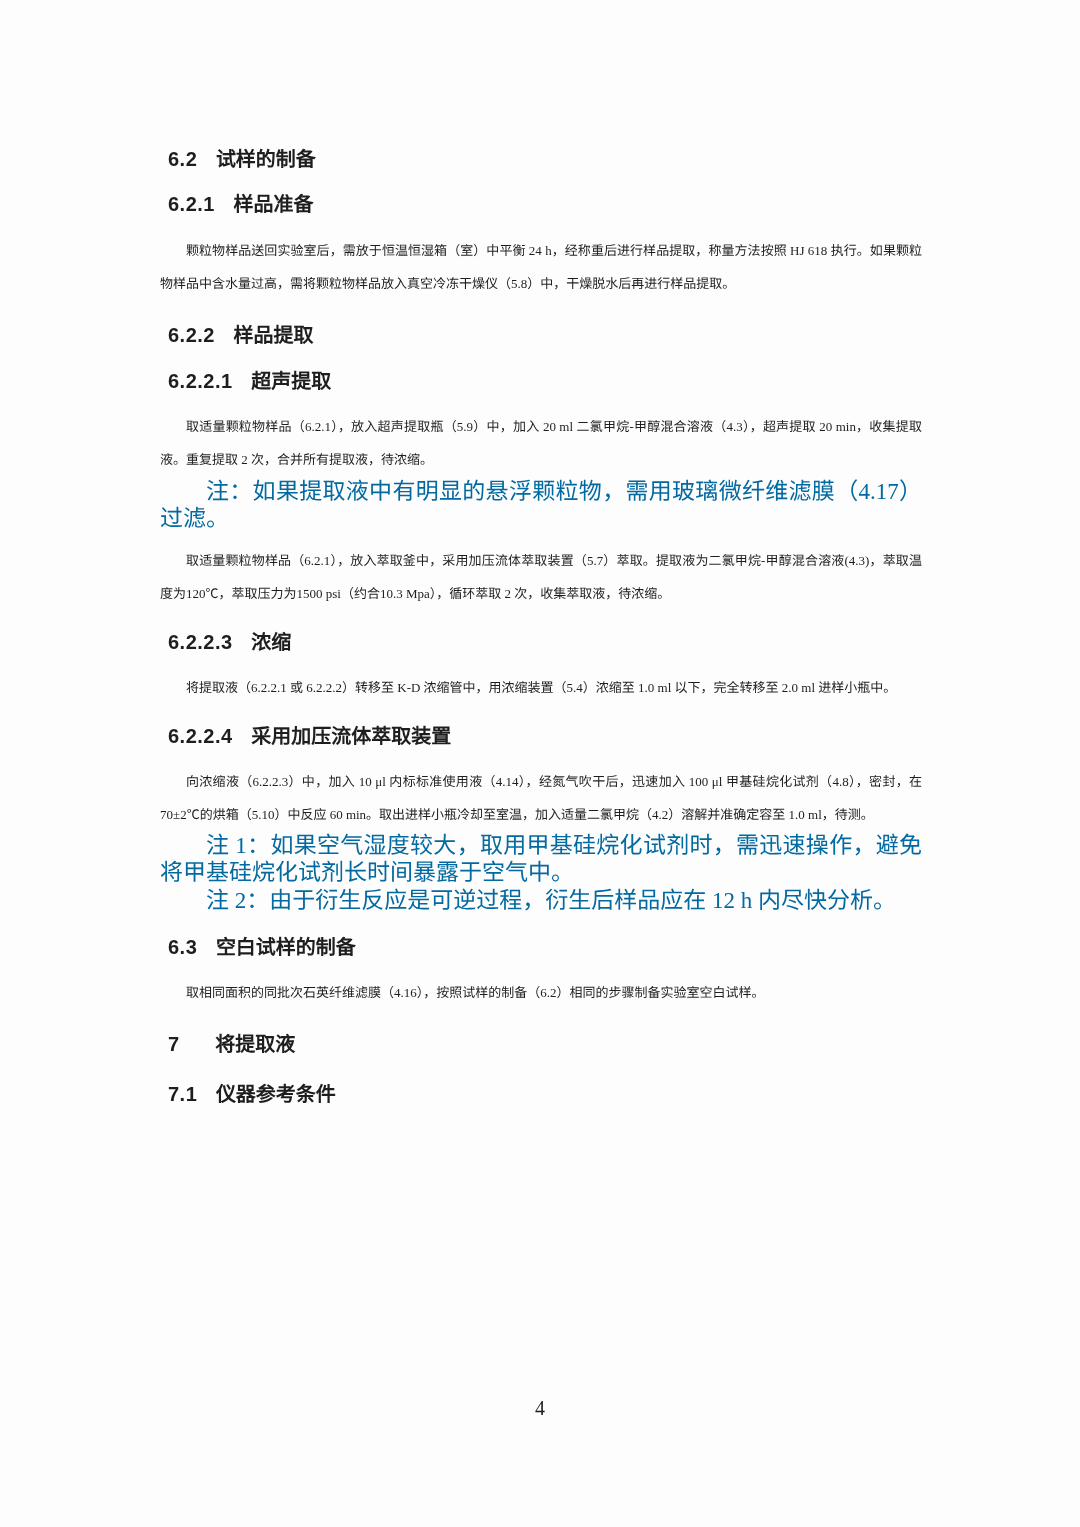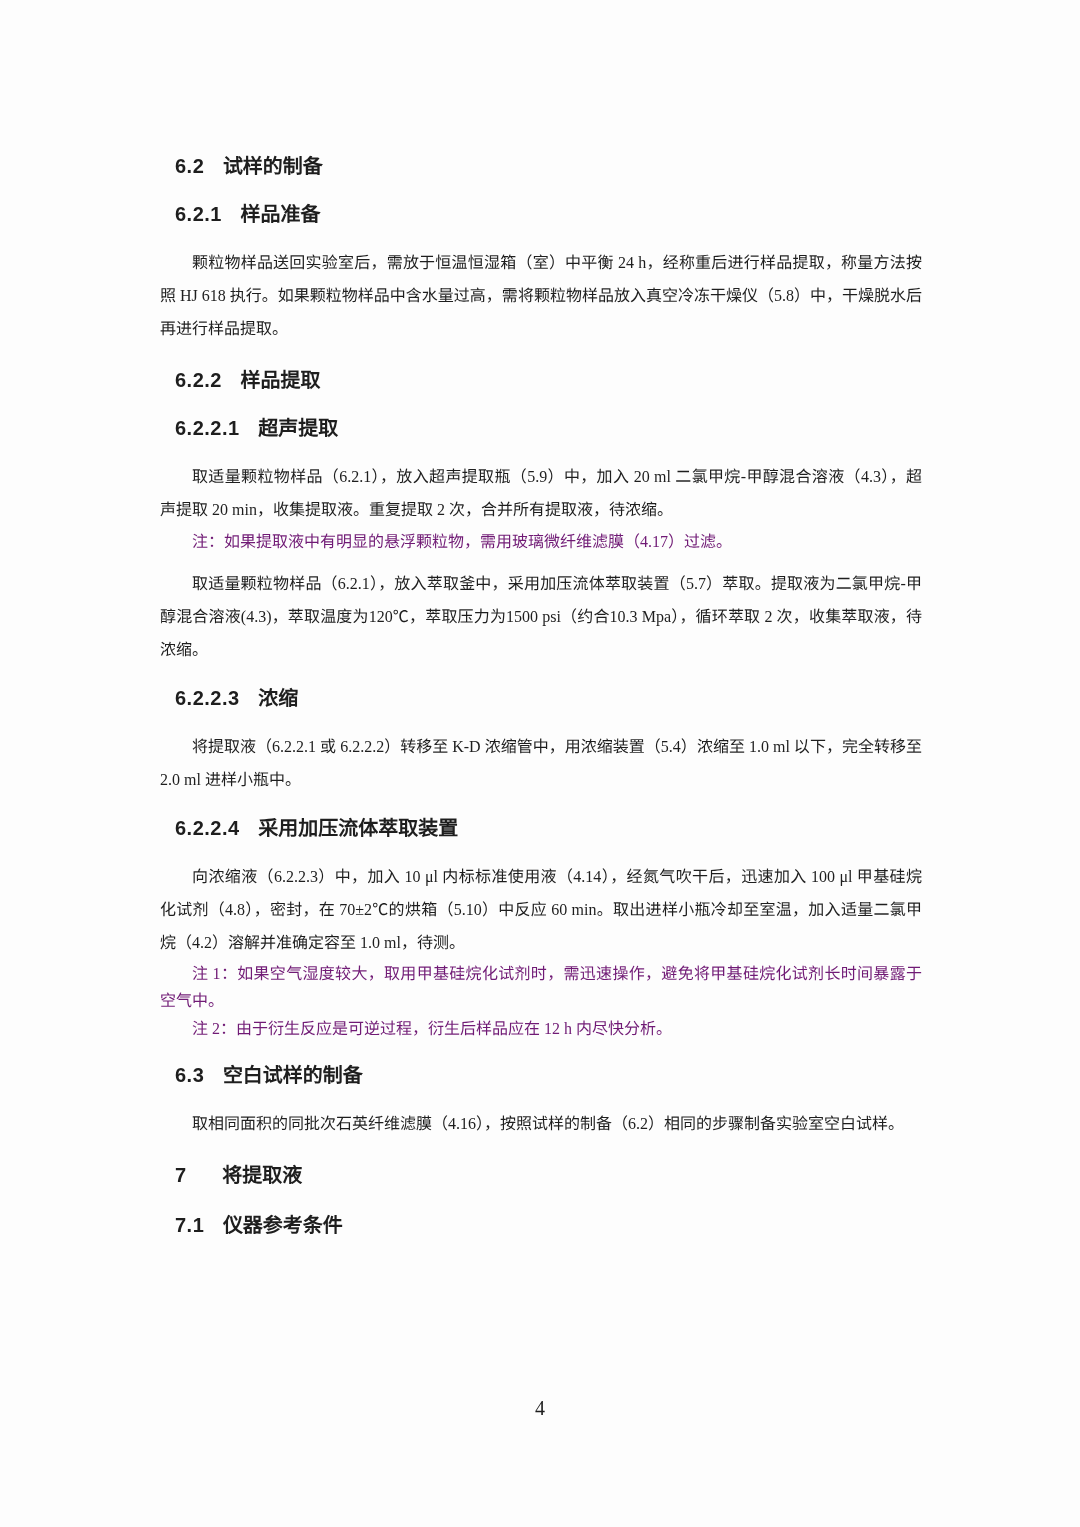--- a/index.html
+++ b/index.html
@@ -20,47 +20,47 @@
     inset: 0;
   }
   .content {
     position: absolute;
     left: 160px;
     top: 135px;
     width: 762px;
   }
   
   .hd {
-    margin: 15px;
+    margin: 8px;
     font-family: "Liberation Sans", sans-serif;
     font-weight: 700;
     font-size: 20px;
     line-height: 33px;
     color: #1e1e1e;
     white-space: nowrap;
   }
   .hd .hd-num { margin-right: 13px; letter-spacing: 0.5px; }
   .hd.gap-wide .hd-num { margin-right: 30px; }
   
   .body-p {
     margin: 0;
-    font-size: 16px;
+    font-size: 13px;
     line-height: 33px;
     text-align: justify;
     text-indent: 2em;
     color: #1e1e1e;
   }
   
   .note-p {
     margin: 0;
-    font-size: 16px;
+    font-size: 23px;
     line-height: 27px;
     text-align: justify;
     text-indent: 2em;
-    color: #701a75;
+    color: #0369a1;
   }
   
   .mt1  { margin-top: 1px; }
   .mt2  { margin-top: 2px; }
   .mt12 { margin-top: 12px; }
   .mt13 { margin-top: 13px; }
   .mt16 { margin-top: 16px; }
   .mt17 { margin-top: 17px; }
   .mt19 { margin-top: 19px; }
   .page-footer {

